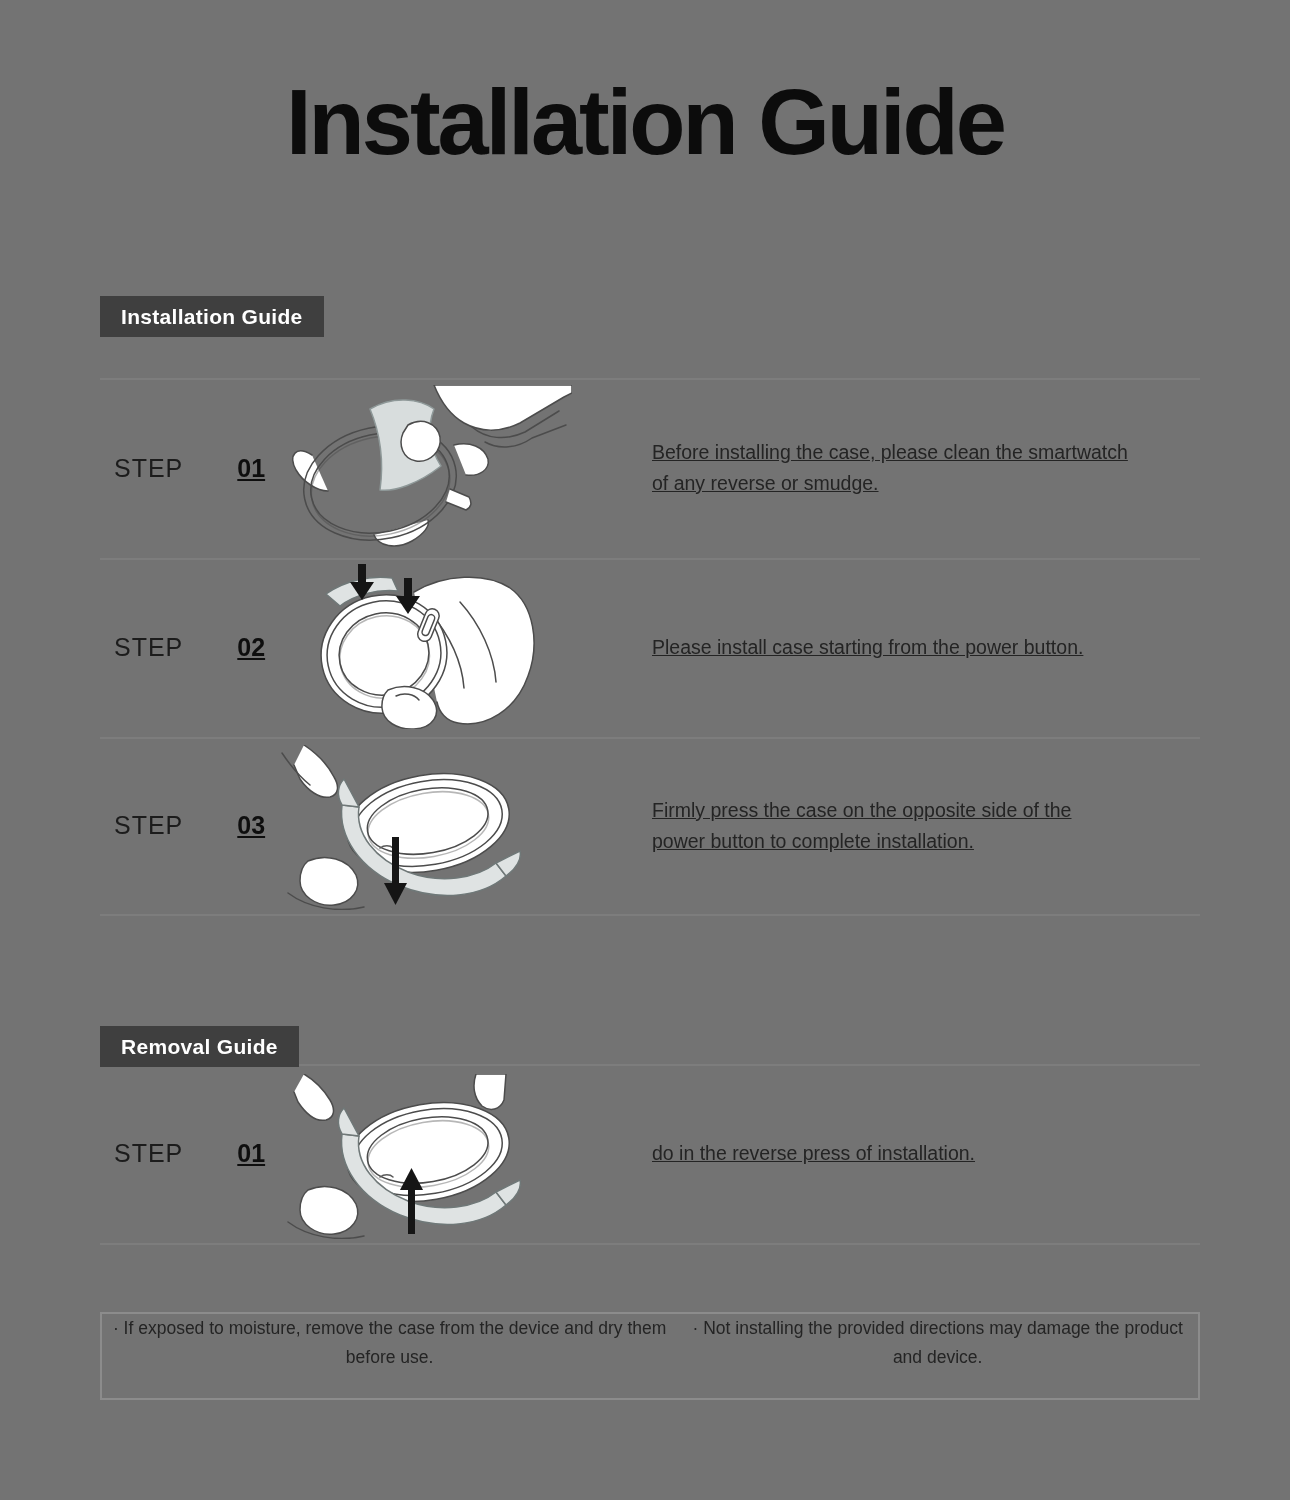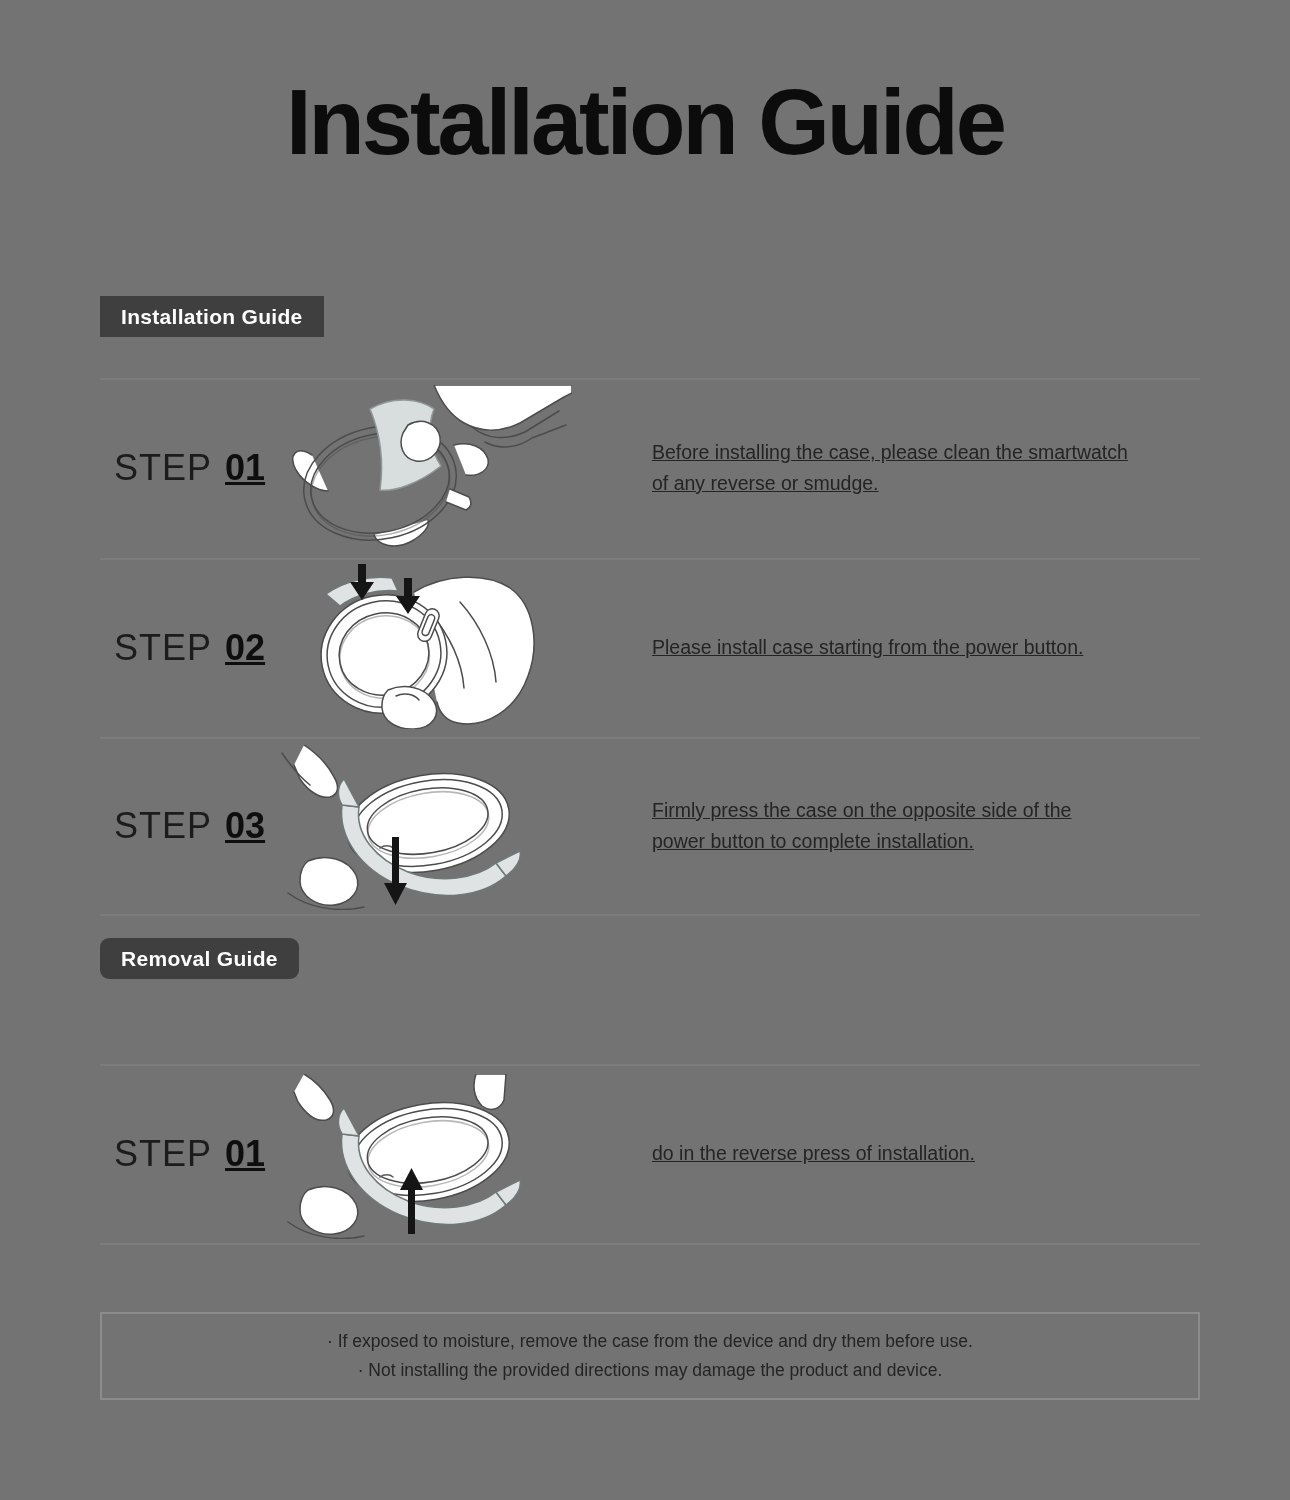--- a/index.html
+++ b/index.html
@@ -9,45 +9,45 @@
   }
   .title{
     position:absolute;top:70px;left:0;width:100%;margin:0;text-align:center;
     font-size:92px;font-weight:bold;letter-spacing:-3px;color:#0c0c0c;line-height:1.15;
   }
   .badge{
     position:absolute;left:100px;height:41px;line-height:41px;padding:0 21px;
     background:#3f3f3f;color:#ffffff;font-size:21px;font-weight:bold;letter-spacing:0.3px;
   }
   .badge-install{top:296px;}
-  .badge-removal{top:938px;border-radius:9px;}
+  .badge-removal{top:1026px;}
   .divider{position:absolute;left:100px;width:1100px;height:2px;background:#7d7d7d;}
   .step-row{position:absolute;left:100px;width:1100px;}
   .row-1{top:378px;height:180px;}
   .row-2{top:558px;height:179px;}
   .row-3{top:737px;height:177px;}
   .row-r1{top:1064px;height:179px;}
   .step-label{
     position:absolute;left:14px;top:0;height:100%;display:flex;align-items:center;
-    font-size:36px;color:#1c1c1c;letter-spacing:1px;white-space:nowrap;
+    font-size:25px;color:#1c1c1c;letter-spacing:1px;white-space:nowrap;gap:41px;
   }
   .step-label b{margin-left:13px;letter-spacing:0;font-weight:bold;color:#0e0e0e;text-decoration:underline;}
   .illus{position:absolute;}
   .i-1{left:182px;top:7px;}
   .i-2{left:196px;top:6px;}
   .i-3{left:180px;top:8px;}
   .i-r1{left:180px;top:10px;}
   .step-text{
     position:absolute;left:552px;top:0;height:100%;
     display:flex;flex-direction:column;justify-content:center;
     font-size:19.5px;line-height:31px;color:#242424;text-decoration:underline;
   }
   .note-box{
     position:absolute;left:100px;top:1312px;width:1100px;height:88px;box-sizing:border-box;
-    border:2px solid #8c8c8c;display:flex;flex-direction:column;justify-content:center;
+    border:2px solid #8c8c8c;display:flex;flex-direction:row;justify-content:center;
     text-align:center;font-size:17.5px;line-height:29px;color:#242424;
   }
 </style>
 </head>
 <body>
 
 <div class="page">
 
   <h1 class="title">Installation Guide</h1>
 

